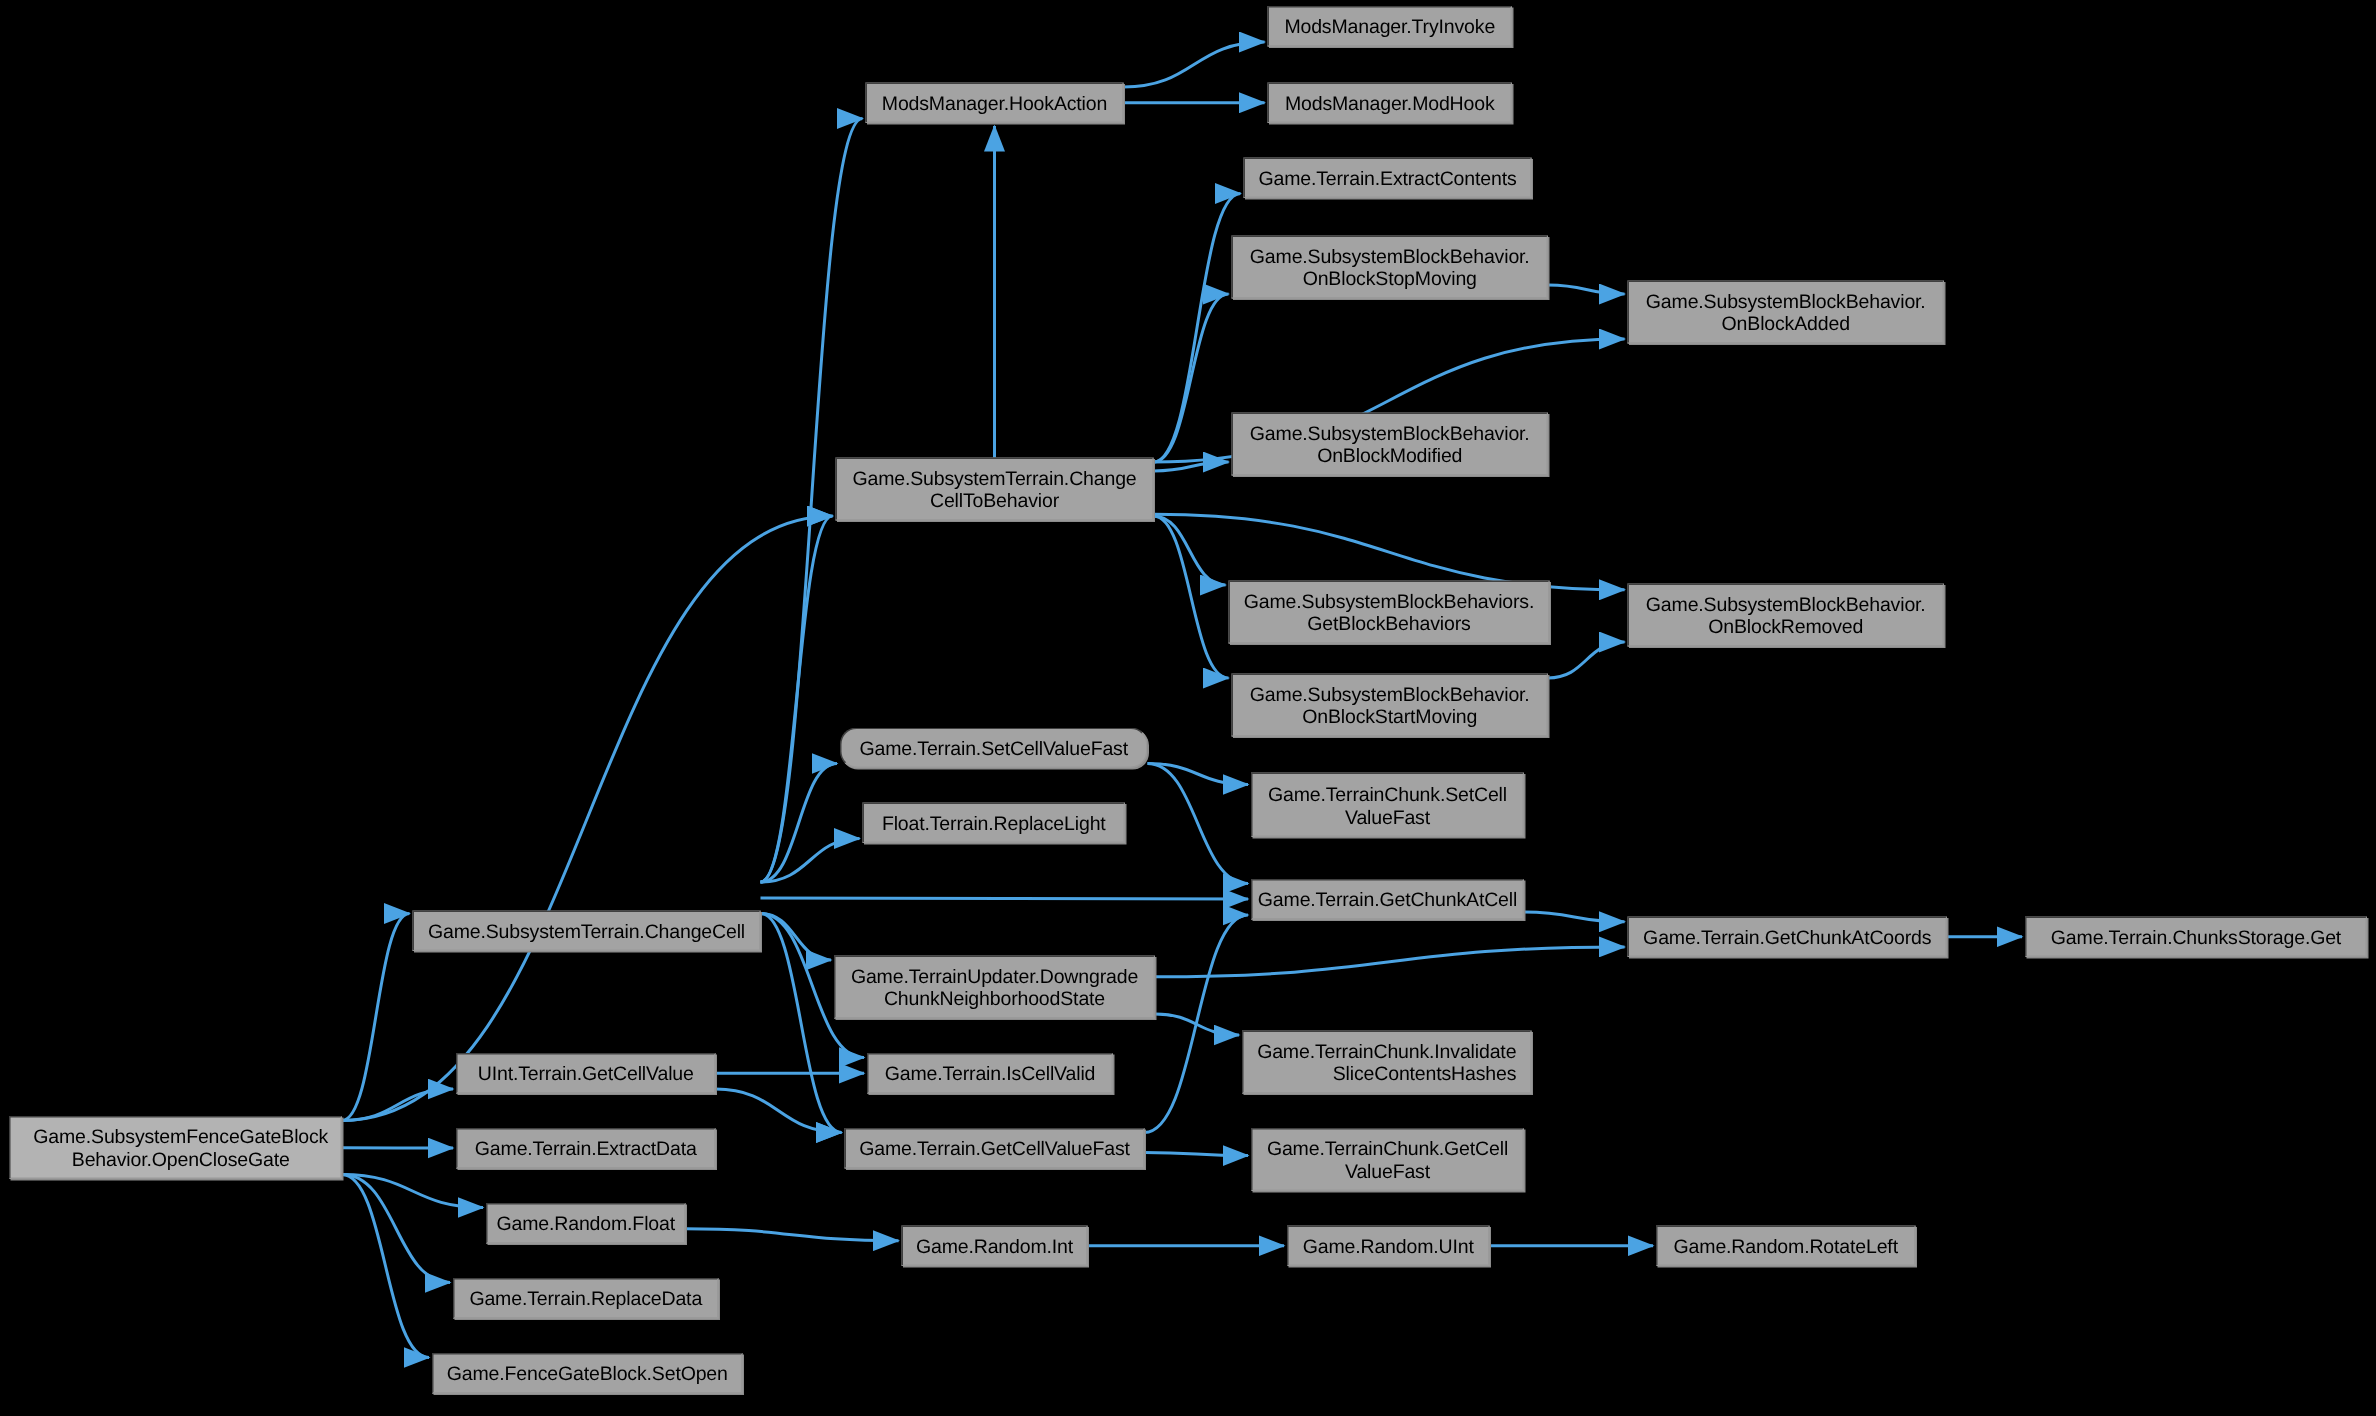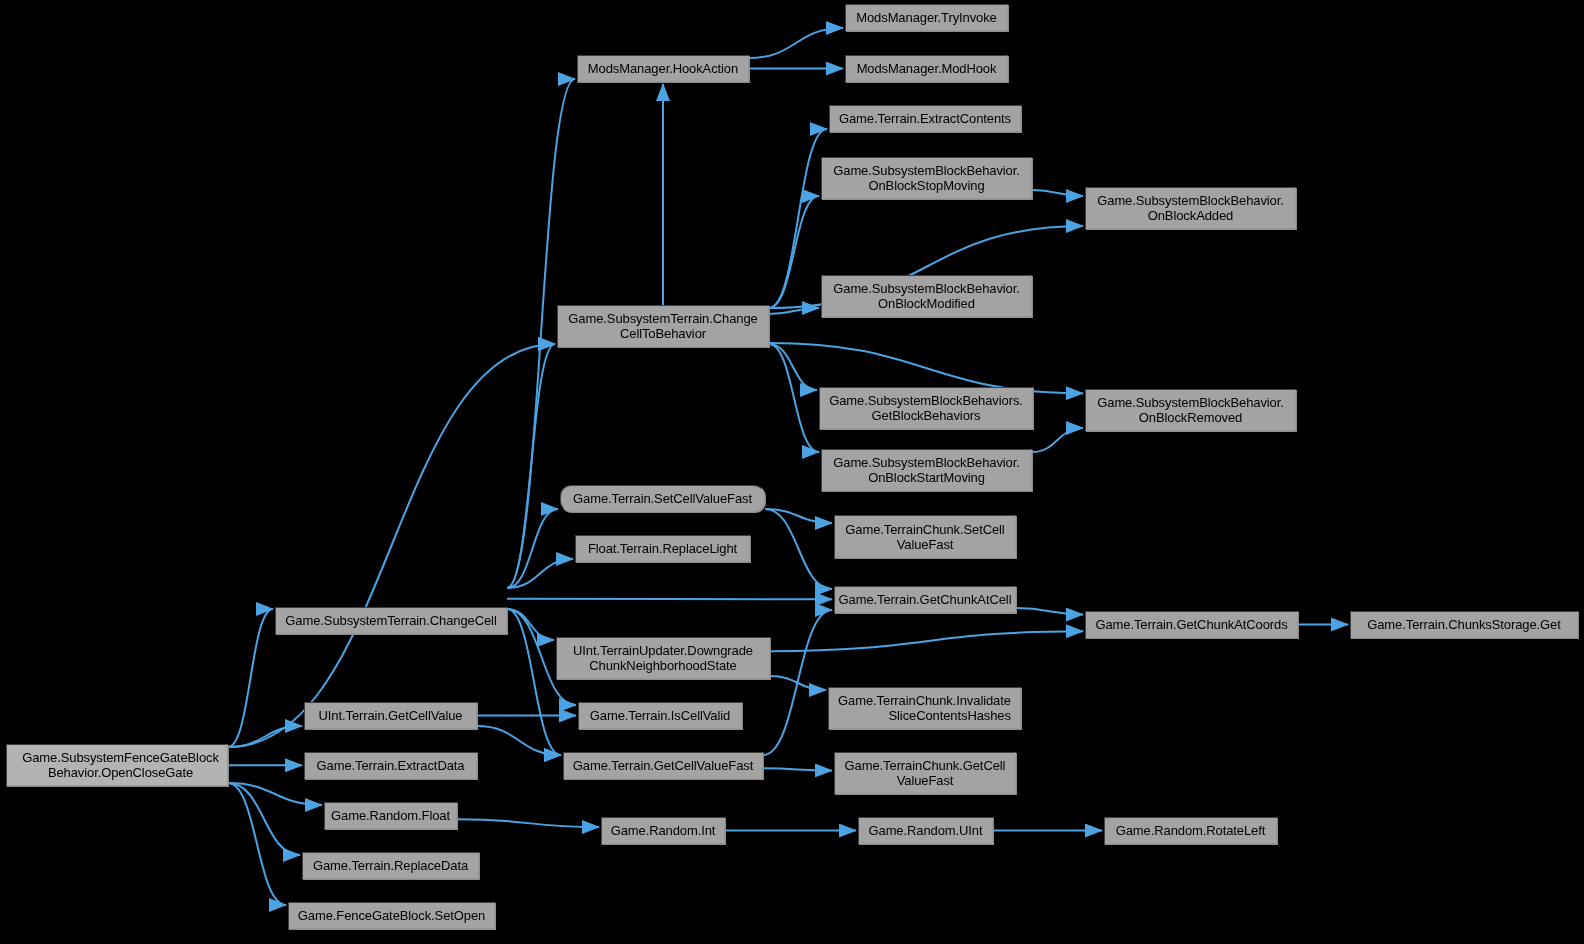--- a/index.html
+++ b/index.html
@@ -71,21 +71,21 @@
       <div class="node" style="left: 275px; top: 585px; width: 232px; height: 27px; margin-top: 22px;">Game.SubsystemTerrain.ChangeCell</div>
       <div class="node" style="left: 304px; top: 702px; width: 173px; height: 27px;">UInt.Terrain.GetCellValue</div>
       <div class="node" style="left: 304px; top: 752px; width: 173px; height: 27px;">Game.Terrain.ExtractData</div>
       <div class="node" style="left: 324px; top: 802px; width: 133px; height: 27px;">Game.Random.Float</div>
       <div class="node" style="left: 302px; top: 852px; width: 177px; height: 27px;">Game.Terrain.ReplaceData</div>
       <div class="node" style="left: 288px; top: 902px; width: 207px; height: 27px;">Game.FenceGateBlock.SetOpen</div>
       <div class="node" style="left: 557px; top: 305px; width: 212px; height: 42px; text-align: center;">Game.SubsystemTerrain.Change
 CellToBehavior</div>
       <div class="node" style="left: 560px; top: 485px; width: 205px; height: 27px; border-radius: 11px;">Game.Terrain.SetCellValueFast</div>
       <div class="node" style="left: 575px; top: 535px; width: 175px; height: 27px;">Float.Terrain.ReplaceLight</div>
-      <div class="node" style="left: 556px; top: 637px; width: 214px; height: 42px;">UInt.TerrainUpdater.Downgrade
+      <div class="node" style="left: 556px; top: 637px; width: 214px; height: 42px;">Game.TerrainUpdater.Downgrade
 ChunkNeighborhoodState</div>
       <div class="node" style="left: 578px; top: 702px; width: 164px; height: 27px;">Game.Terrain.IsCellValid</div>
       <div class="node" style="left: 563px; top: 752px; width: 200px; height: 27px;">Game.Terrain.GetCellValueFast</div>
       <div class="node" style="left: 601px; top: 817px; width: 124px; height: 27px;">Game.Random.Int</div>
       <div class="node" style="left: 577px; top: 55px; width: 172px; height: 27px;">ModsManager.HookAction</div>
       <div class="node" style="left: 845px; top: 4px; width: 163px; height: 27px;">ModsManager.TryInvoke</div>
       <div class="node" style="left: 845px; top: 55px; width: 163px; height: 27px;">ModsManager.ModHook</div>
       <div class="node" style="left: 829px; top: 105px; width: 192px; height: 27px;">Game.Terrain.ExtractContents</div>
       <div class="node" style="left: 821px; top: 157px; width: 211px; height: 42px;">Game.SubsystemBlockBehavior.
 OnBlockStopMoving</div>

